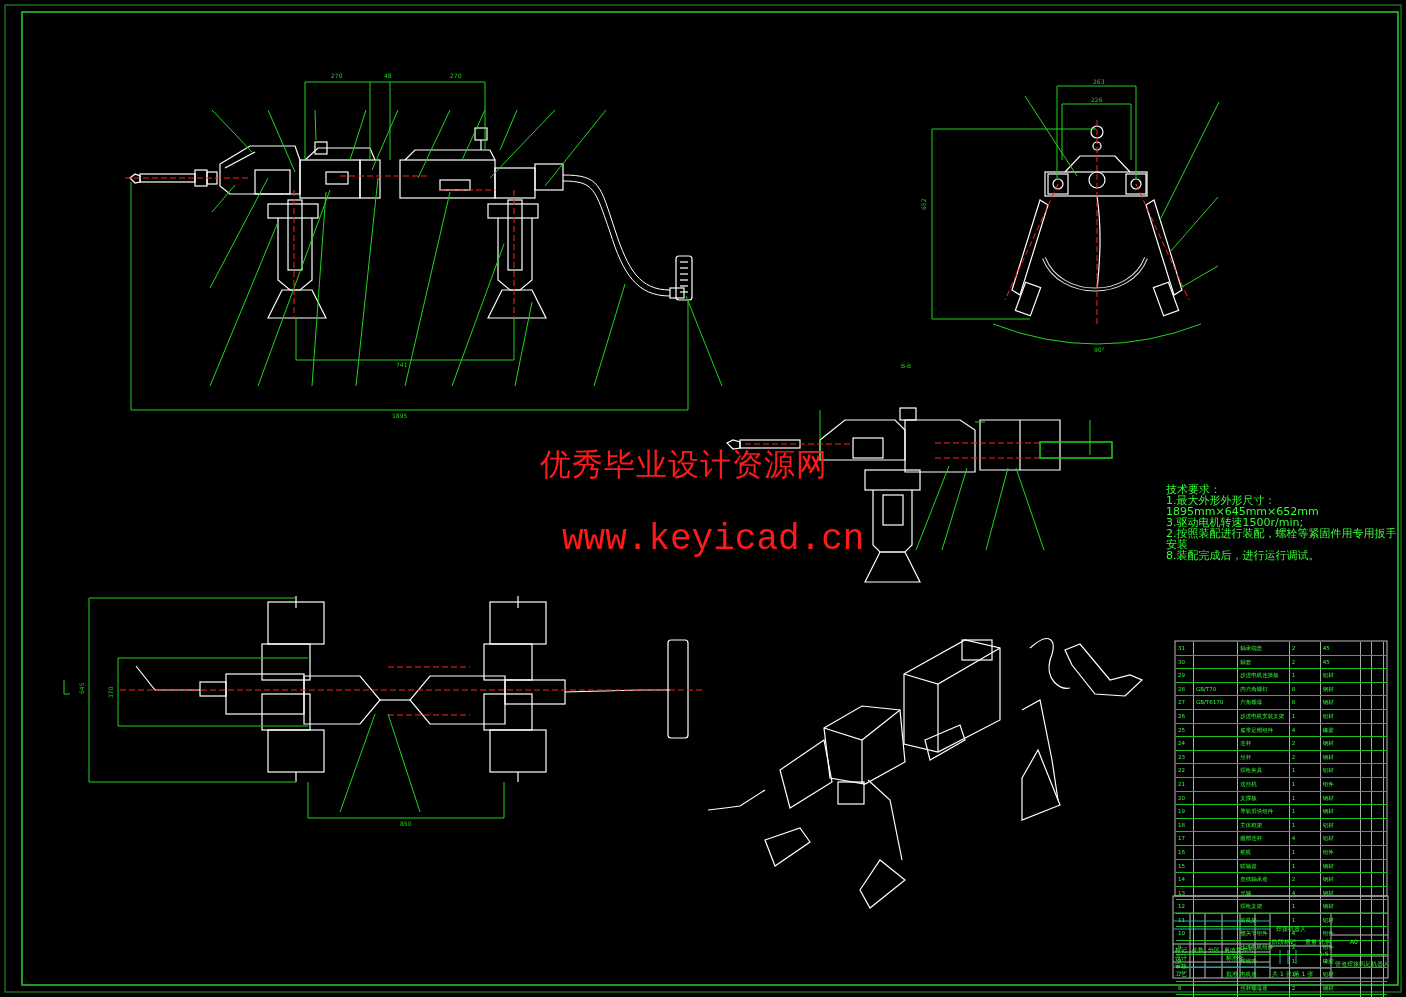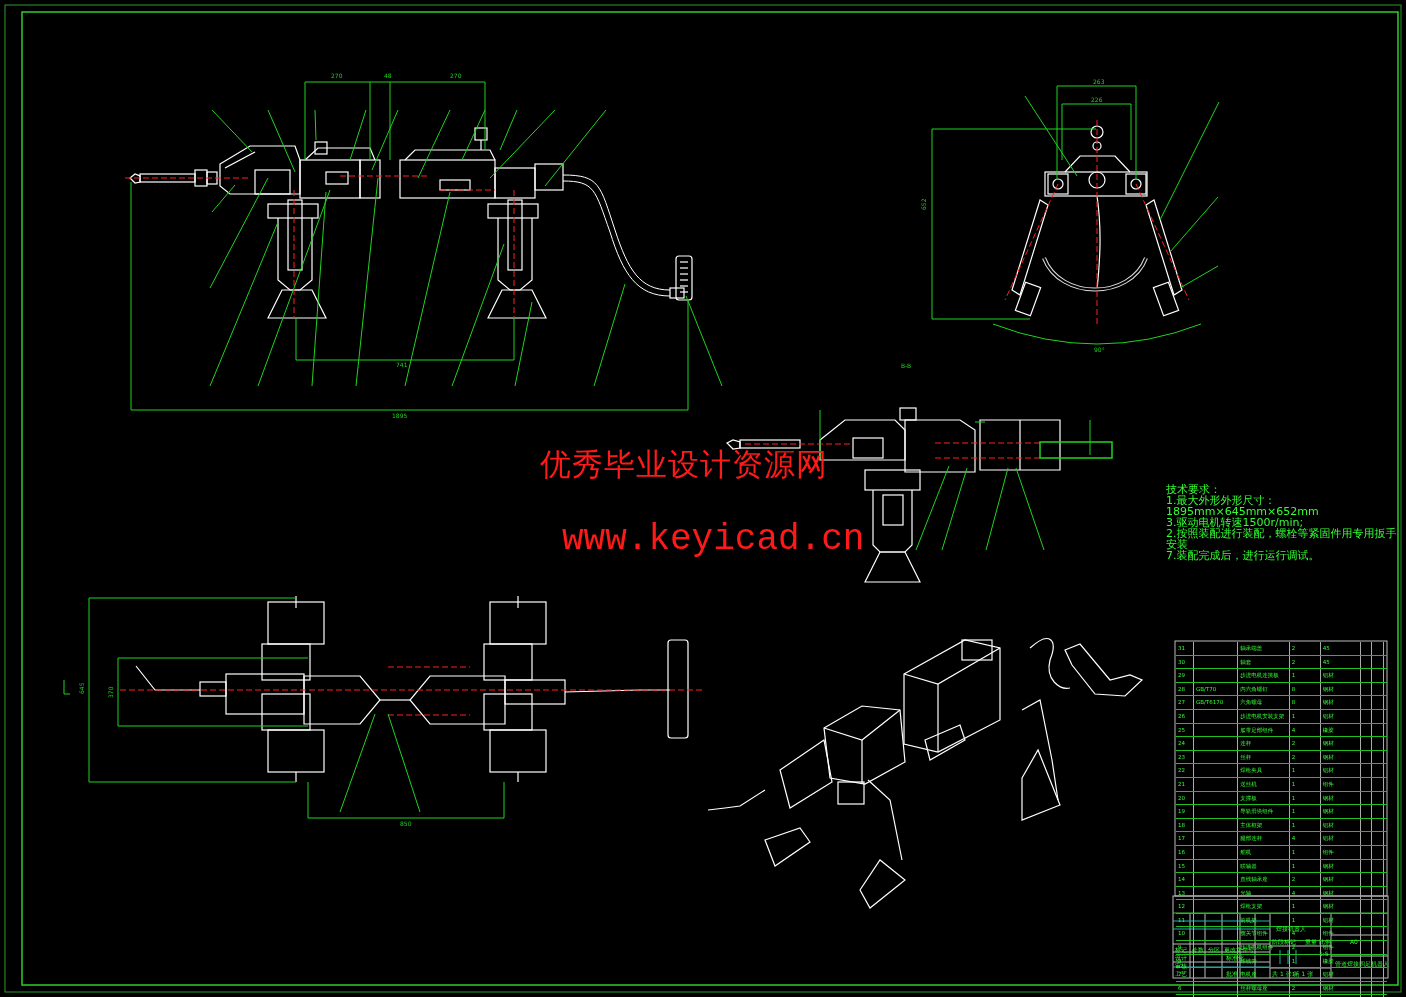--- a/index.html
+++ b/index.html
@@ -312,21 +312,21 @@
 </svg>
 
 <div class="wm wm-cn">优秀毕业设计资源网</div>
 <div class="wm wm-url">www.keyicad.cn</div>
 
 <div class="req">
   <div>技术要求：</div>
   <div>1.最大外形外形尺寸：1895mm×645mm×652mm</div>
   <div>3.驱动电机转速1500r/min;</div>
   <div>2.按照装配进行装配，螺栓等紧固件用专用扳手安装</div>
-  <div>7.装配完成后，进行运行调试。</div>
+  <div>8.装配完成后，进行运行调试。</div>
 </div>
 
 <div class="bom" id="bom">
     <div class="bom-row">
       <div class="c1">31</div>
       <div class="c2"></div>
       <div class="c3">轴承端盖</div>
       <div class="c4">2</div>
       <div class="c5">45</div>
       <div class="c6"></div>

